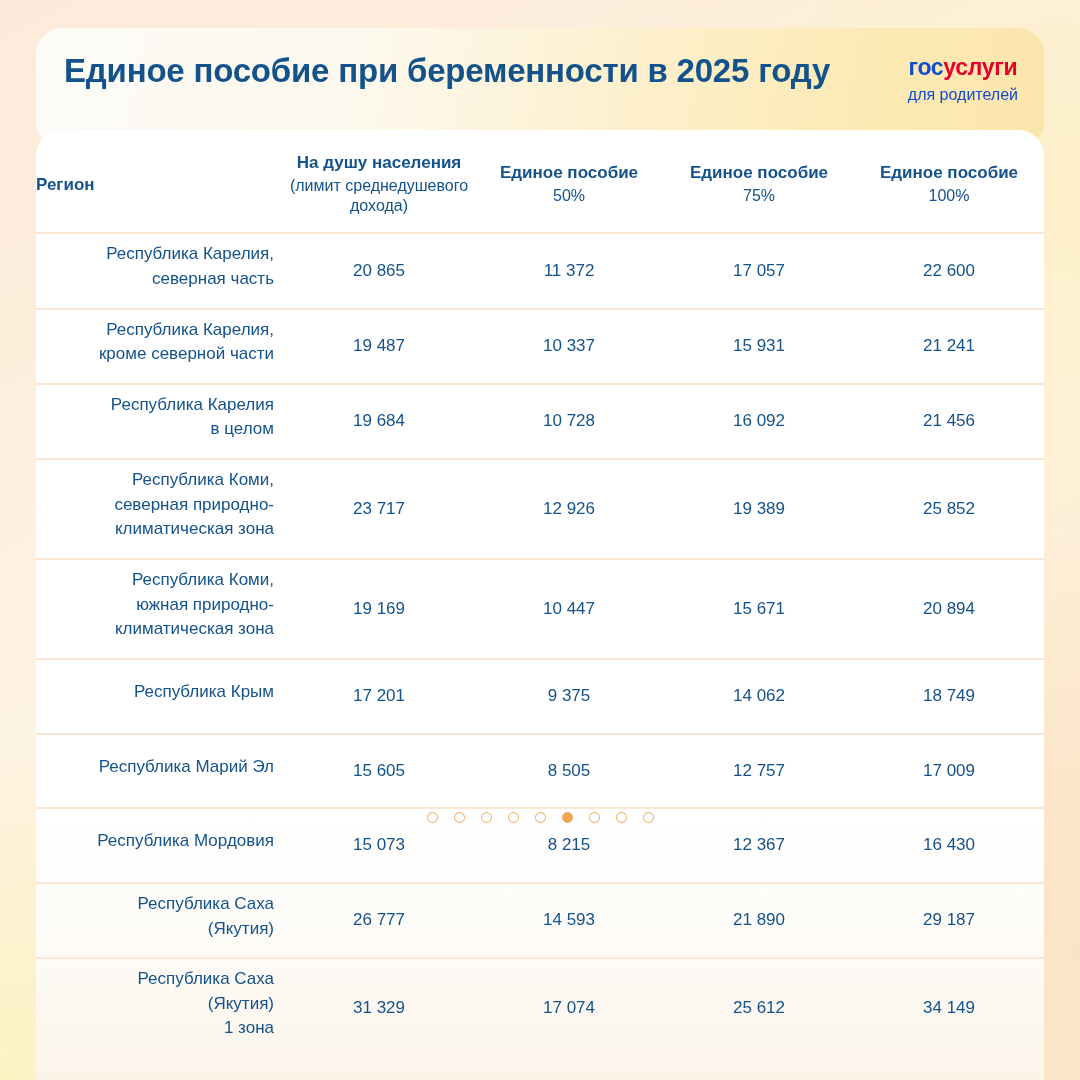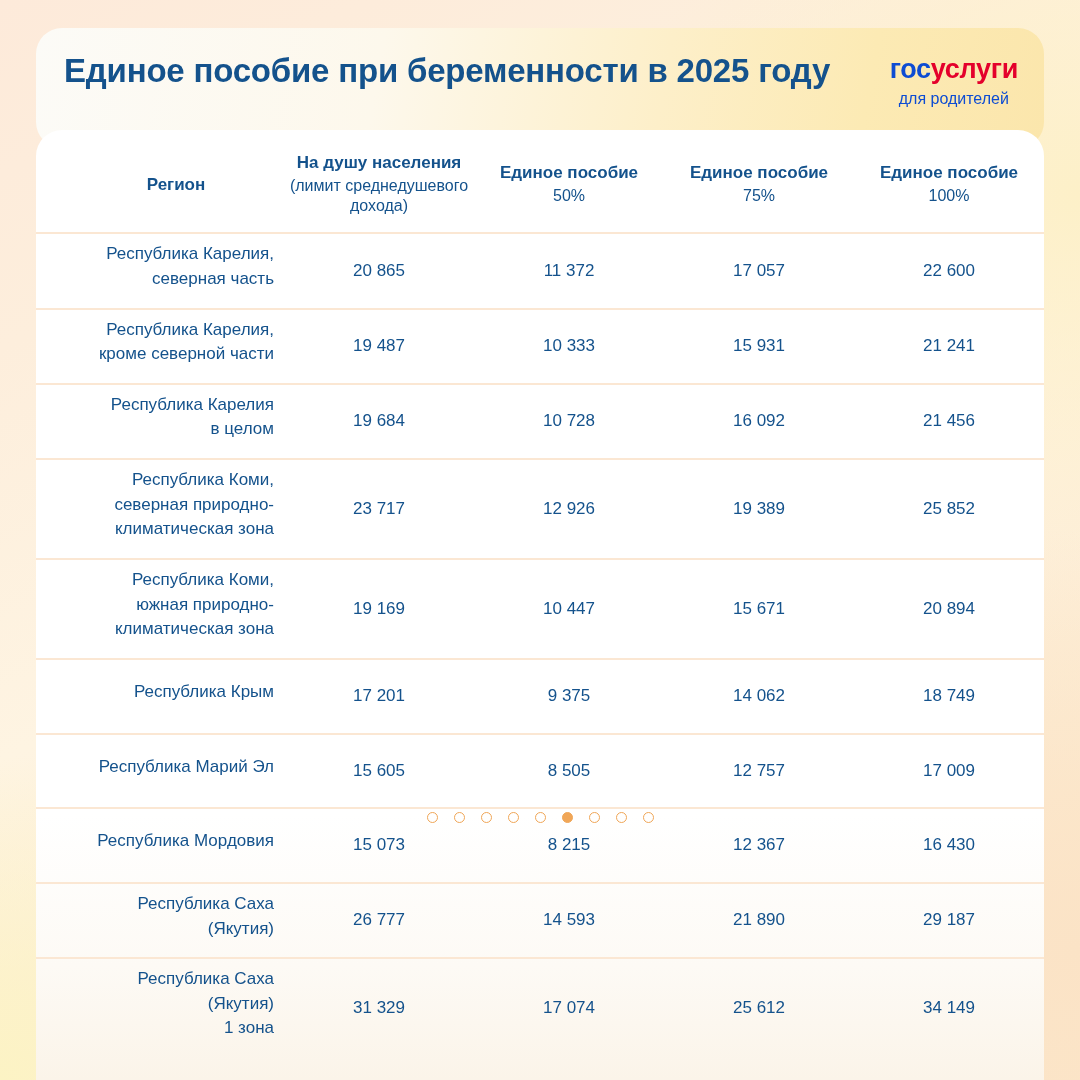--- a/index.html
+++ b/index.html
@@ -55,21 +55,21 @@
   }
 
   .logo {
     position: absolute;
     right: 26px;
     top: 28px;
     text-align: center;
     line-height: 1;
   }
   .logo-main {
-    font-size: 27px;
+    font-size: 23px;
     font-weight: bold;
     letter-spacing: -0.3px;
     white-space: nowrap;
   }
   .logo-gos { color: #0D4CD3; }
   .logo-uslugi { color: #E4002B; }
   .logo-sub {
     margin-top: 8px;
     font-size: 16px;
     color: #0D4CD3;
@@ -103,22 +103,21 @@
   thead th {
     padding: 22px 0 16px 0;
     vertical-align: middle;
     color: #14528C;
     font-size: 17px;
     font-weight: bold;
     border-bottom: 2px solid #FBE7D3;
     line-height: 1.25;
   }
   th.th-region {
-    text-align: center;
-    padding-left: 32px;
+    text-align: left;
     font-size: 17px;
   }
   th.th-num { text-align: center; margin-top: 24px; }
   .th-sub {
     display: block;
     margin-top: 3px;
     font-size: 16px;
     font-weight: normal;
     color: #14528C;
   }
@@ -216,21 +215,21 @@
           <tr>
             <td class="td-region">Республика Карелия,<br>северная часть</td>
             <td class="td-num">20 865</td>
             <td class="td-num">11 372</td>
             <td class="td-num">17 057</td>
             <td class="td-num">22 600</td>
           </tr>
           <tr>
             <td class="td-region">Республика Карелия,<br>кроме северной части</td>
             <td class="td-num">19 487</td>
-            <td class="td-num">10 333</td>
+            <td class="td-num">10 337</td>
             <td class="td-num">15 931</td>
             <td class="td-num">21 241</td>
           </tr>
           <tr>
             <td class="td-region">Республика Карелия<br>в целом</td>
             <td class="td-num">19 684</td>
             <td class="td-num">10 728</td>
             <td class="td-num">16 092</td>
             <td class="td-num">21 456</td>
           </tr>

